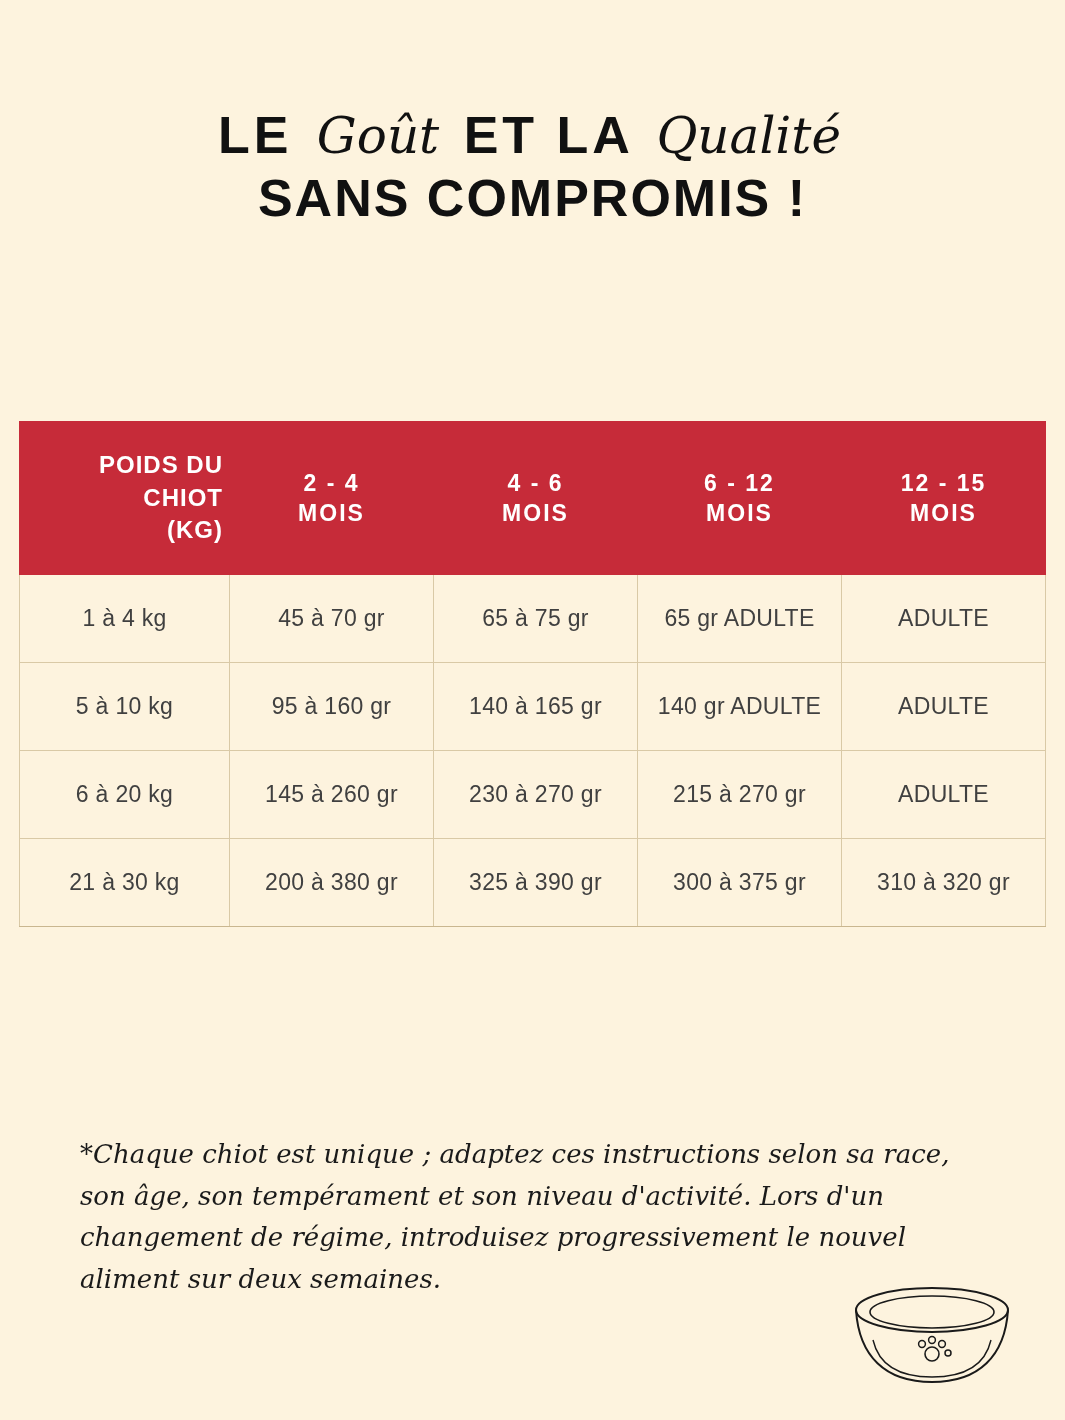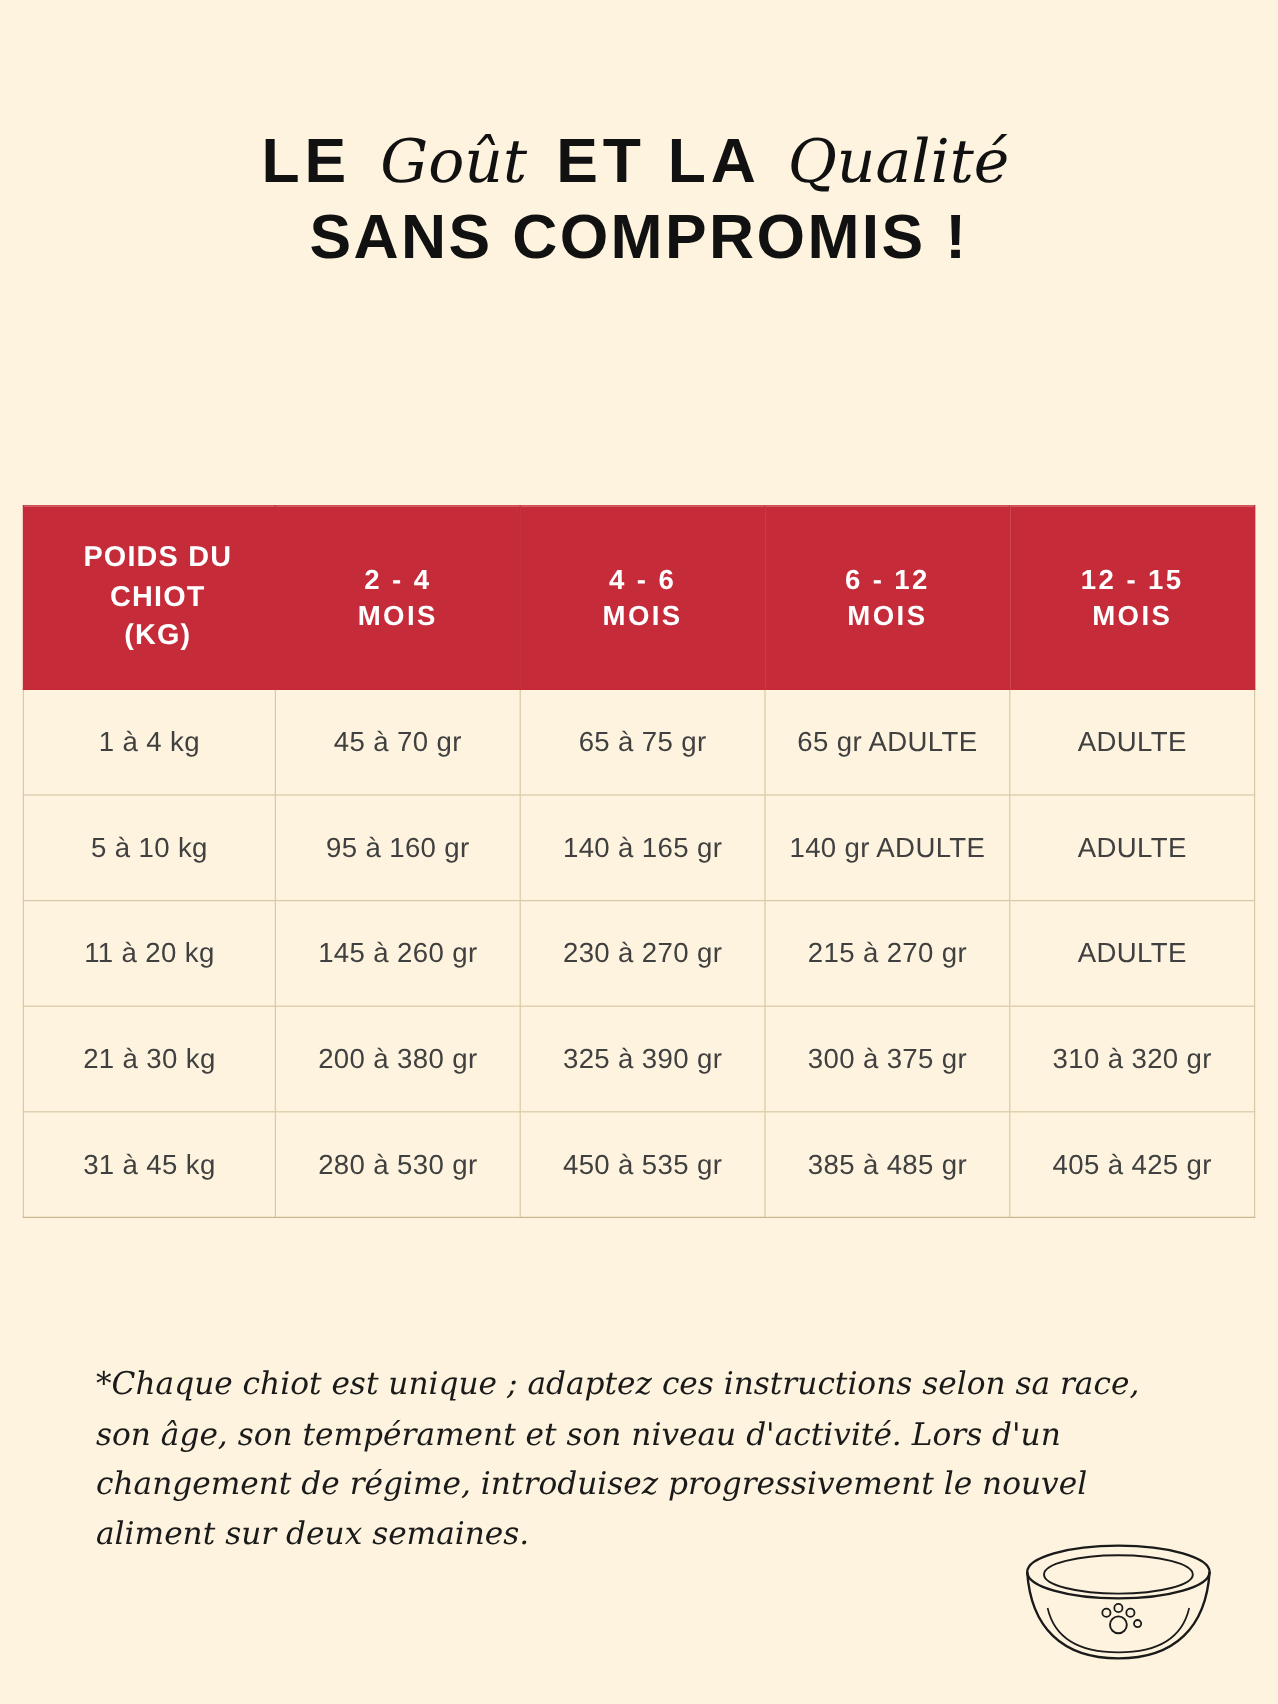--- a/index.html
+++ b/index.html
@@ -64,21 +64,21 @@
     line-height: 1.32;
     height: 152px;
     vertical-align: middle;
     text-align: center;
     border: 1px solid #C62B39;
     padding: 0 6px;
   }
   table.feeding thead th.first {
     font-size: 24px;
     letter-spacing: 1px;
-    text-align: center;
+    text-align: right;
     padding-left: 20px;
     line-height: 1.35;
   }
   table.feeding tbody td {
     height: 85px;
     text-align: center;
     font-size: 23px;
     border: 1px solid #D9C9A6;
     background: #FDF3DE;
     color: #404040;
@@ -159,39 +159,32 @@
         <td>ADULTE</td>
       </tr>
       <tr>
         <td>5 à 10 kg</td>
         <td>95 à 160 gr</td>
         <td>140 à 165 gr</td>
         <td>140 gr ADULTE</td>
         <td>ADULTE</td>
       </tr>
       <tr>
-        <td>11 à 20 kg</td>
+        <td>6 à 20 kg</td>
         <td>145 à 260 gr</td>
         <td>230 à 270 gr</td>
         <td>215 à 270 gr</td>
         <td>ADULTE</td>
       </tr>
       <tr>
         <td>21 à 30 kg</td>
         <td>200 à 380 gr</td>
         <td>325 à 390 gr</td>
         <td>300 à 375 gr</td>
         <td>310 à 320 gr</td>
-      </tr>
-      <tr>
-        <td>31 à 45 kg</td>
-        <td>280 à 530 gr</td>
-        <td>450 à 535 gr</td>
-        <td>385 à 485 gr</td>
-        <td>405 à 425 gr</td>
       </tr>
     </tbody>
   </table>
 </div>
 
 <div class="footnote">*Chaque chiot est unique ; adaptez ces instructions selon sa race, son âge, son tempérament et son niveau d'activité. Lors d'un changement de régime, introduisez progressivement le nouvel aliment sur deux semaines.</div>
 
 <svg class="bowl" viewBox="0 0 190 120">
   <ellipse cx="95" cy="32" rx="76" ry="22" fill="none" stroke="#1a1a1a" stroke-width="2"></ellipse>
   <ellipse cx="95" cy="34" rx="62" ry="16" fill="none" stroke="#1a1a1a" stroke-width="1.6"></ellipse>

